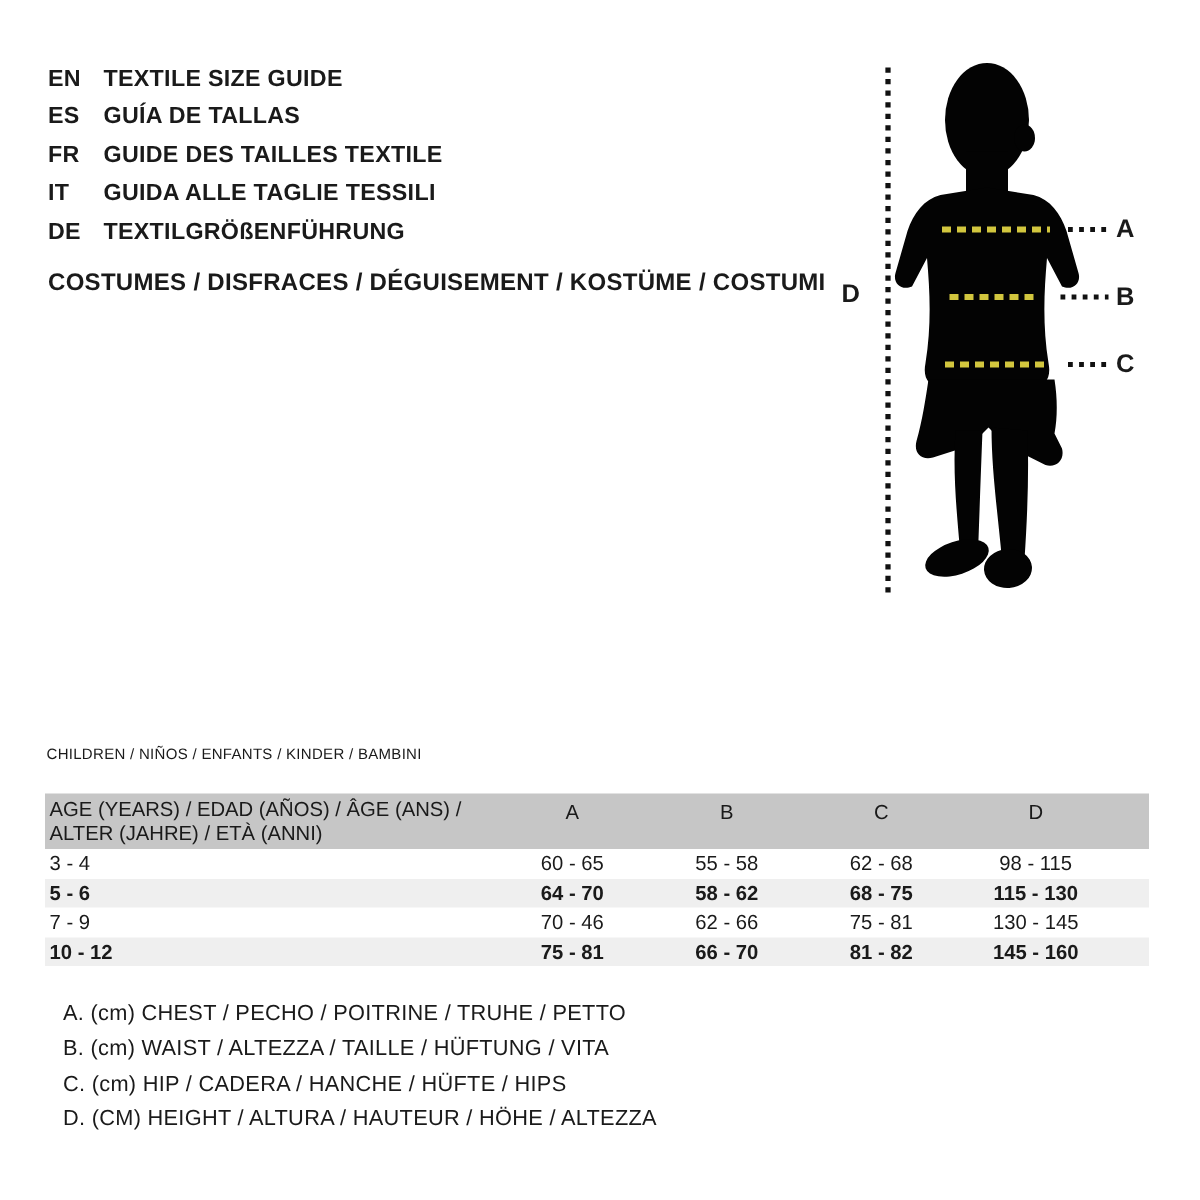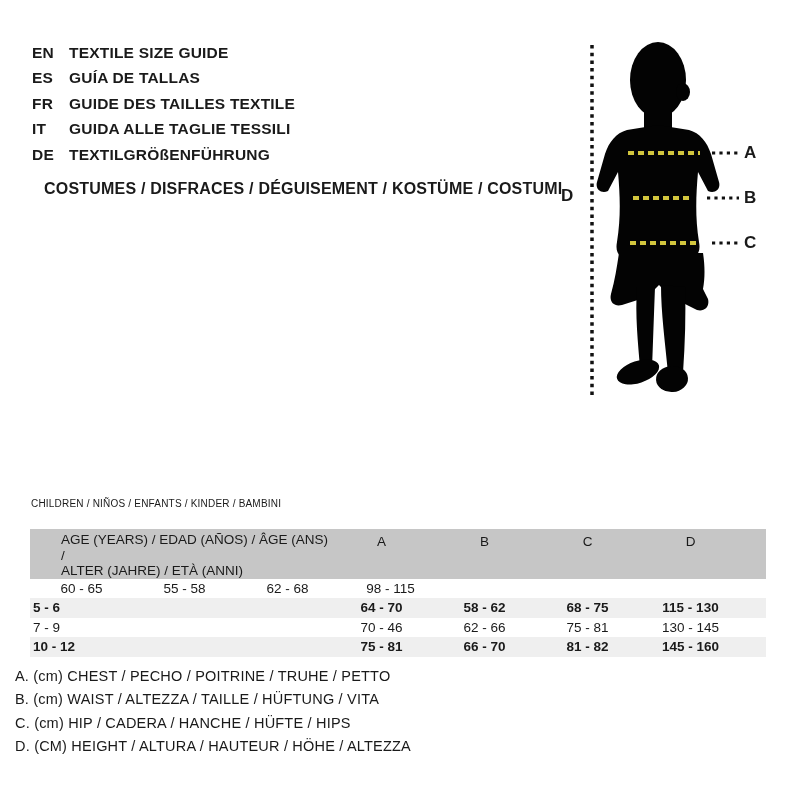--- a/index.html
+++ b/index.html
@@ -8,21 +8,21 @@
     position: relative; width: 800px; height: 800px;
     background: #ffffff; overflow: hidden;
   }
 
   
   .lang-block { position: absolute; left: 32px; top: 40px; }
   .lang-row { display: flex; height: 25.5px; align-items: center;
               font-size: 15.5px; font-weight: 600; letter-spacing: .2px; }
   .lang-code { width: 37px; flex: none; }
   .category-line {
-    position: absolute; left: 44px; top: 180px;
+    position: absolute; left: 32px; top: 180px;
     font-size: 16px; font-weight: bold; letter-spacing: .2px; white-space: nowrap;
   }
 
   
   .figure-area { position: absolute; left: 555px; top: 35px; width: 235px; height: 370px; }
   .figure-area svg { display: block; }
   .measure-label {
     position: absolute; font-size: 17px; font-weight: bold; line-height: 20px;
   }
   .label-a { left: 189px; top: 108px; }
@@ -30,26 +30,26 @@
   .label-c { left: 189px; top: 198px; }
   .label-d { left: 6px;  top: 151px; }
 
   
   .table-title { position: absolute; left: 31px; top: 498px; font-size: 10px; letter-spacing: .2px; }
   .size-table { position: absolute; left: 30px; top: 529px; width: 736px; font-size: 13.5px; }
   .t-head { display: flex; background: #c6c6c6; min-height: 37px; align-items: flex-start; padding-top: 3px; }
   .t-row  { display: flex; height: 19.5px; align-items: center; }
   .t-row.alt { background: #efefef; font-weight: bold; }
   .c-age { width: 300px; flex: none; padding-left: 3px; }
-  .c-age .hline { display: block; line-height: 15.5px; margin-left: 28px; }
+  .c-age .hline { display: block; line-height: 15.5px; }
   .c-val { width: 103px; flex: none; text-align: center; }
   .t-head .c-val { line-height: 15.5px; padding-top: 2px; }
 
   
-  .legend { position: absolute; left: 15px; top: 664px; }
+  .legend { position: absolute; left: 42px; top: 664px; }
   .legend-line { height: 23.5px; font-size: 14.5px; letter-spacing: .2px; display: flex; align-items: center; }
 </style>
 </head>
 <body>
 
 <div class="canvas">
 
   <div class="lang-block">
     <div class="lang-row">
       <span class="lang-code">EN</span>
@@ -119,20 +119,21 @@
         <span class="hline">AGE (YEARS) / EDAD (AÑOS) / ÂGE (ANS) /</span>
         <span class="hline">ALTER (JAHRE) / ETÀ (ANNI)</span>
       </div>
       <div class="c-val">A</div>
       <div class="c-val">B</div>
       <div class="c-val">C</div>
       <div class="c-val">D</div>
     </div>
 
     <div class="t-row">
+      <div class="c-age">3 - 4</div>
       <div class="c-val">60 - 65</div>
       <div class="c-val">55 - 58</div>
       <div class="c-val">62 - 68</div>
       <div class="c-val">98 - 115</div>
     </div>
     <div class="t-row alt">
       <div class="c-age">5 - 6</div>
       <div class="c-val">64 - 70</div>
       <div class="c-val">58 - 62</div>
       <div class="c-val">68 - 75</div>

